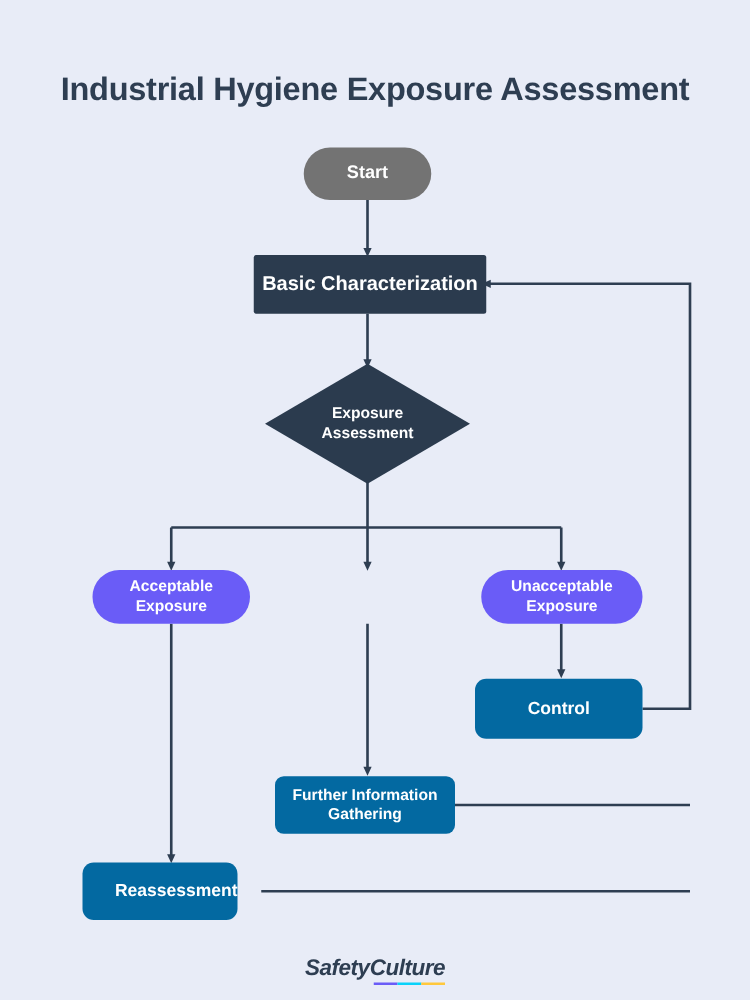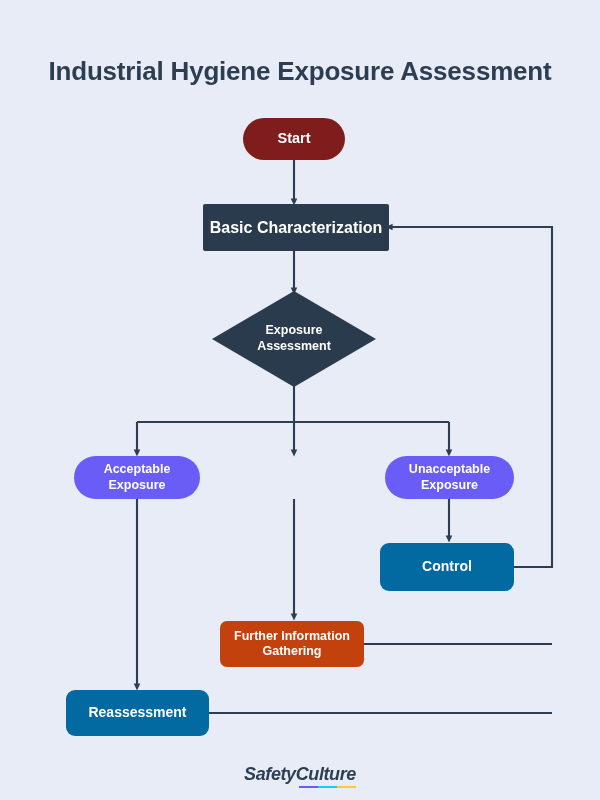--- a/index.html
+++ b/index.html
@@ -49,41 +49,41 @@
     justify-content: center;
     text-align: center;
     color: #ffffff;
     font-weight: bold;
     line-height: 1.22;
     box-sizing: border-box;
     z-index: 2;
   }
 
   .node.pill-start {
-    background: #7f1d1d;
+    background: #737373;
     border-radius: 999px;
     font-size: 14.5px;
   }
   .node.rect-dark {
     background: #2b3b4e;
     border-radius: 2px;
     font-size: 16px;
   }
   .node.pill-purple {
     background: #6a5cf7;
     border-radius: 999px;
     font-size: 12.5px;
   }
   .node.rect-purple {
     background: #0369a1;
     border-radius: 9px;
     font-size: 14px;
   }
   .node.rect-purple-sm {
-    background: #c2410c;
+    background: #0369a1;
     border-radius: 7px;
     font-size: 12.5px;
     justify-content: center;
   }
 
   .diamond {
     position: absolute;
     z-index: 2;
   }
   .diamond .dshape {
@@ -222,21 +222,21 @@
     <span>Control</span>
   </div>
 
   <div class="node rect-purple-sm" style="left:220px; top:621px; width:144px; height:46px;">
     <span>
       <span>Further Information</span><br>
       <span>Gathering</span>
     </span>
   </div>
 
-  <div class="node rect-purple" style="left:66px; top:690px; width:143px; height:46px;">
+  <div class="node rect-purple" style="left:66px; top:690px; width:124px; height:46px;justify-content:flex-end;">
     <span>Reassessment</span>
   </div>
 
   <div class="footer-logo">
     <span class="logo-wrap"><span>Safety</span><span>Culture</span><span class="logo-underline">
           <i class="u1"></i>
           <i class="u2"></i>
           <i class="u3"></i>
         </span>
     </span>

